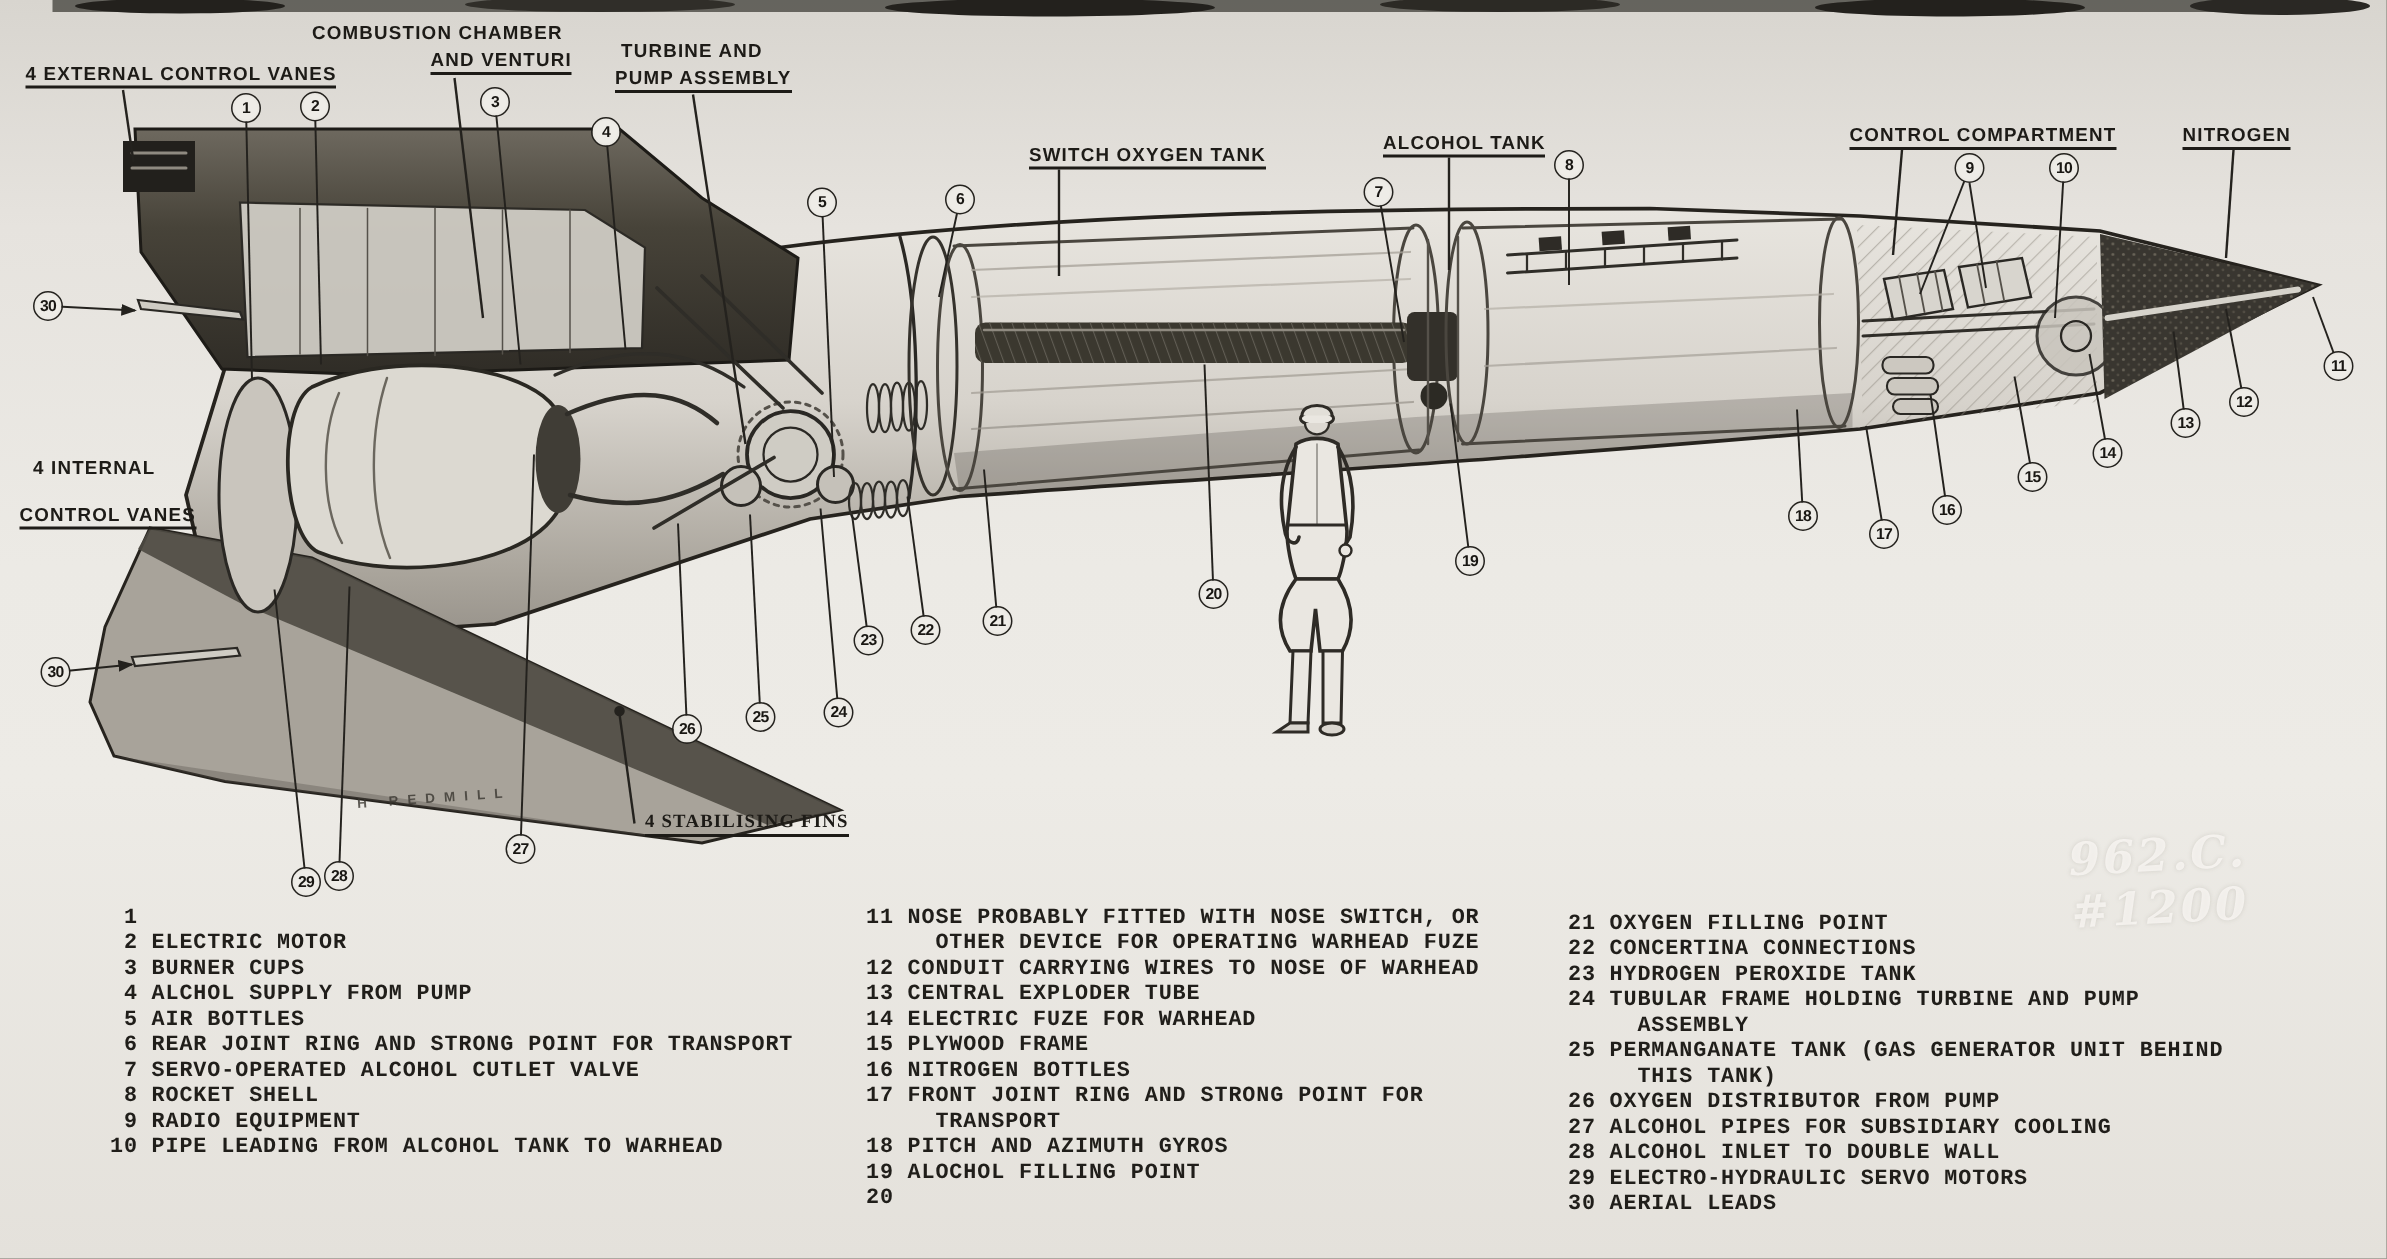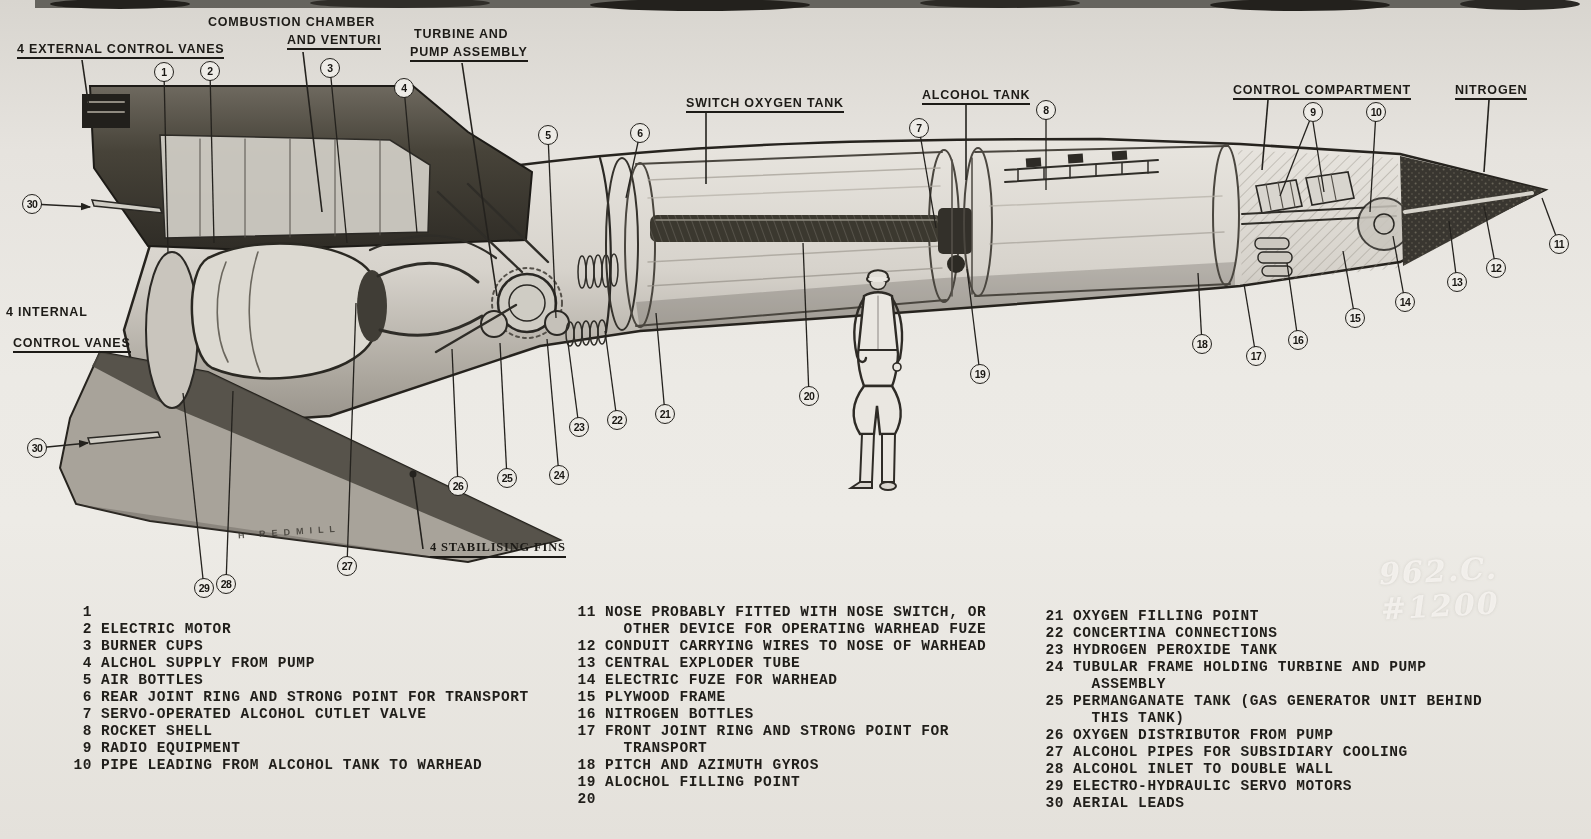--- a/index.html
+++ b/index.html
@@ -287,21 +287,21 @@
   <div id="labels">
       <div class="sec-label ul" style="left: 17px; top: 42px;">4 EXTERNAL CONTROL VANES</div>
       <div class="sec-label" style="left: 208px; top: 15px;">COMBUSTION CHAMBER</div>
       <div class="sec-label ul" style="left: 287px; top: 33px;">AND VENTURI</div>
       <div class="sec-label" style="left: 414px; top: 27px;">TURBINE AND</div>
       <div class="sec-label ul" style="left: 410px; top: 45px;">PUMP ASSEMBLY</div>
       <div class="sec-label ul" style="left: 686px; top: 96px;">SWITCH OXYGEN TANK</div>
       <div class="sec-label ul" style="left: 922px; top: 88px;">ALCOHOL TANK</div>
       <div class="sec-label ul" style="left: 1233px; top: 83px;">CONTROL COMPARTMENT</div>
       <div class="sec-label ul" style="left: 1455px; top: 83px;">NITROGEN</div>
-      <div class="sec-label" style="left: 6px; top: 305px;">4 INTERNAL</div>
+      <div class="sec-label" style="left: 22px; top: 305px;">4 INTERNAL</div>
       <div class="sec-label ul" style="left: 13px; top: 336px;">CONTROL VANES</div>
       <div class="sec-label ul" style="left: 430px; top: 540px; font-family: Liberation Serif, serif;">4 STABILISING FINS</div>
     </div>
   <div id="callouts">
       <div class="callout" style="left: 164px; top: 72px;">1</div>
       <div class="callout" style="left: 210px; top: 71px;">2</div>
       <div class="callout" style="left: 330px; top: 68px;">3</div>
       <div class="callout" style="left: 404px; top: 88px;">4</div>
       <div class="callout" style="left: 548px; top: 135px;">5</div>
       <div class="callout" style="left: 640px; top: 133px;">6</div>

